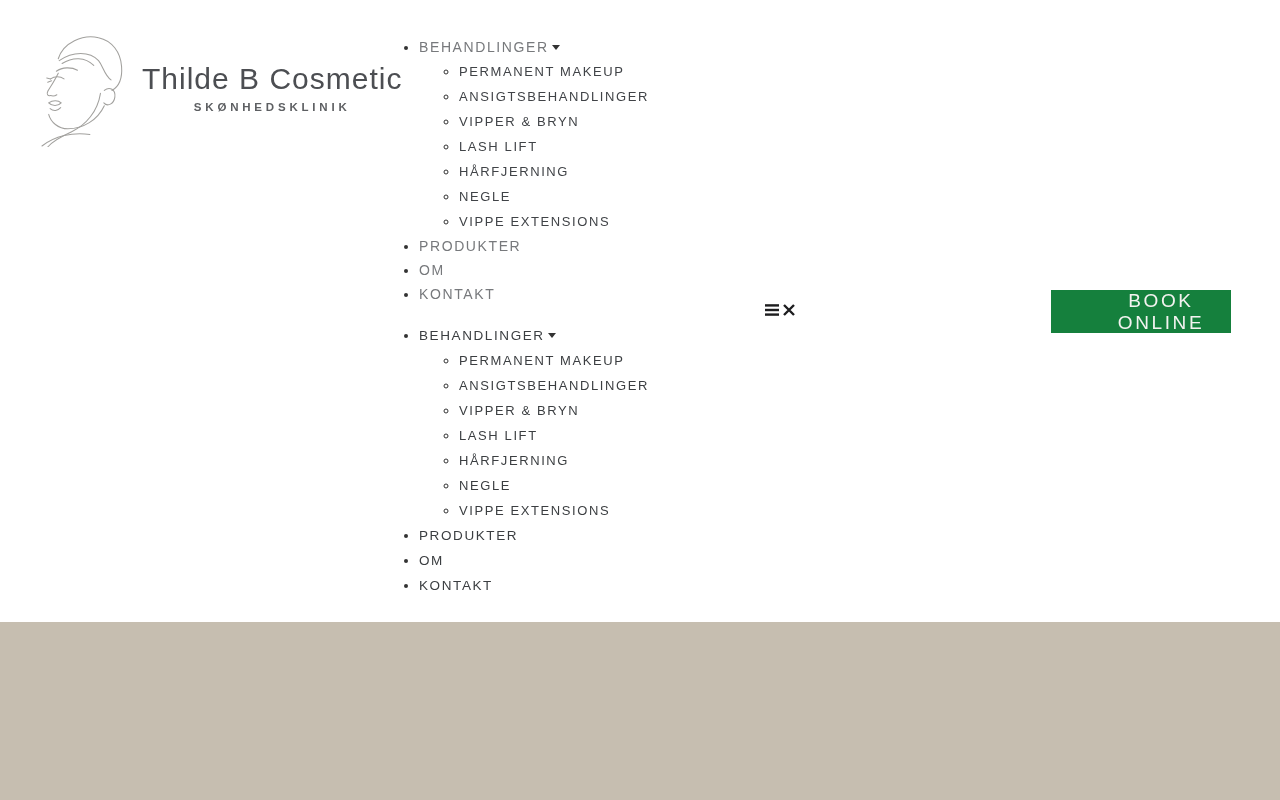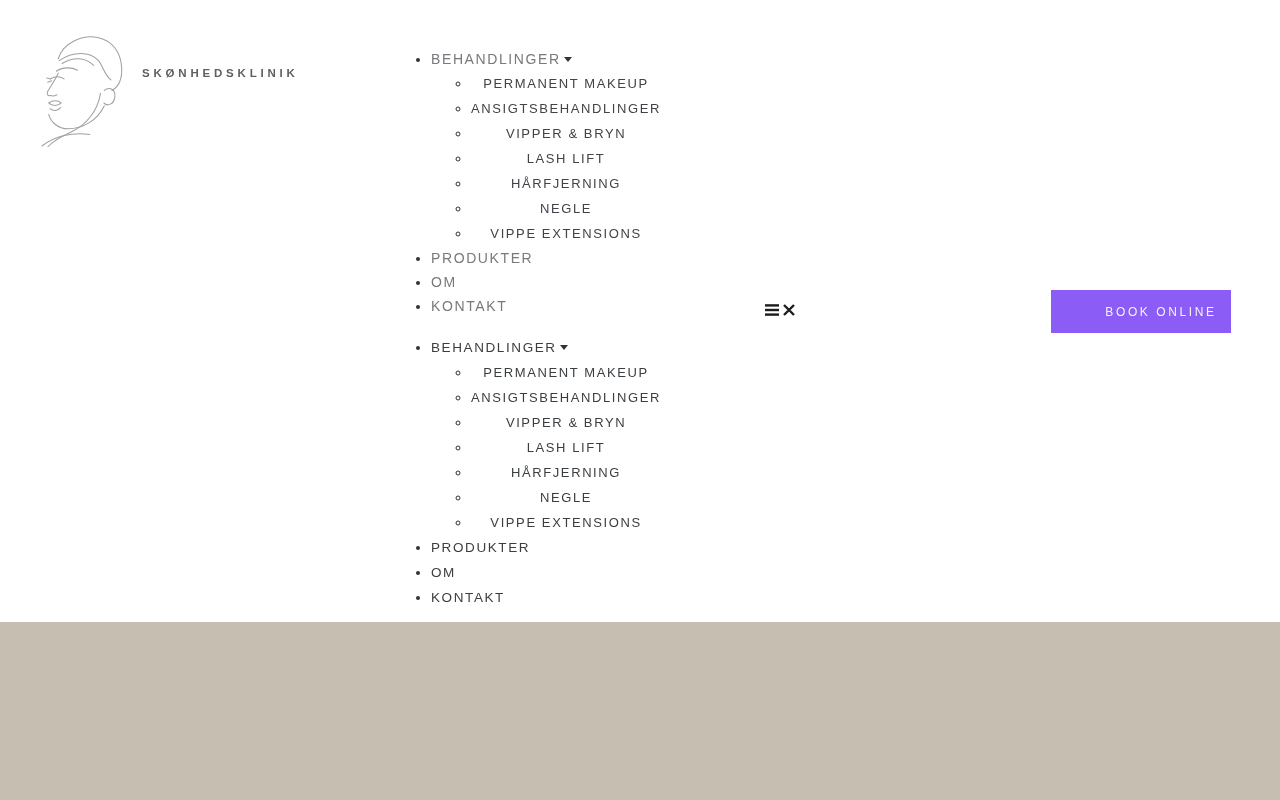--- a/index.html
+++ b/index.html
@@ -18,22 +18,22 @@
     font-size: 30px; font-weight: 200; letter-spacing: 1px;
     color: #4c4e52; line-height: 34px; white-space: nowrap;
   }
   .logo-subtitle {
     margin-top: 5px; font-size: 11.5px; letter-spacing: 3.8px;
     color: #5d5f62; font-weight: 700;
   }
 
   
   .nav-zone { position: absolute; left: 385px; top: 0; width: 640px; }
-  ul.nav-list { list-style: disc; margin: 12px; padding-left: 34px; }
-  ul.nav-list ul { list-style: circle; margin: 0; padding-left: 40px; text-align: center; }
+  ul.nav-list { list-style: disc; margin: 0; padding-left: 34px; }
+  ul.nav-list ul { list-style: circle; margin: 0; padding-left: 40px; }
   .nav-list li { line-height: 24px; color: #333333; }
   .nav-list li::marker { color: #333333; font-size: 13px; }
   .nav-link {
     text-transform: uppercase; letter-spacing: 1.6px; cursor: pointer;
     text-decoration: none;
   }
   #desktop-menu { position: absolute; left: 0; top: 35px; }
   #desktop-menu > li > .nav-link { font-size: 14px; color: #77797c; }
   #desktop-menu li li .nav-link { font-size: 13px; color: #404347; }
   #mobile-menu { position: absolute; left: 0; top: 323px; }
@@ -49,24 +49,24 @@
 
   
   .menu-toggle {
     position: absolute; left: 379px; top: 303px;
     display: flex; align-items: center; gap: 2px; cursor: pointer;
   }
 
   
   .cta-button {
     position: absolute; left: 1051px; top: 290px; width: 180px; height: 43px;
-    background: #8b5cf6; color: #f3f3f0; border: none; cursor: pointer;
+    background: #15803d; color: #f3f3f0; border: none; cursor: pointer;
     display: flex; align-items: center; justify-content: center;
     font-family: "Liberation Sans", sans-serif;
-    font-size: 12px; letter-spacing: 2.6px; text-transform: uppercase; padding-left: 40px;
+    font-size: 19px; letter-spacing: 2.6px; text-transform: uppercase; padding-left: 40px;
   }
 
   
   .hero-section {
     position: absolute; left: 0; top: 622px; width: 1280px; height: 178px;
     background: #c6beb0;
   }
 </style>
 </head>
 <body>
@@ -84,20 +84,21 @@
       <path d="M 19,45 C 15,53 11,59 8,64 C 6.5,66.8 8,69 11,68.4"></path>
       <path d="M 11,68.4 C 13.5,69.3 16,68.6 17.5,67.5"></path>
       <path d="M 9,76 C 13,73 19,73 22,76 C 19,79.5 12.5,79.8 9,76 Z"></path>
       <path d="M 10.5,82 C 14,85 18.5,84.3 21.5,81"></path>
       <path d="M 9,88 C 11,96 19,103 29,103 C 45,103 60,94 67,79"></path>
       <path d="M 67,63 C 72.5,58.5 79,62 78,70 C 77,77 70.5,80.5 66.5,76"></path>
       <path d="M 63,66 C 60,85 48,99 33,106 C 22,111 12,117 8,122"></path>
       <path d="M 2,121 C 15,111 34,106 52,109"></path>
     </svg>
     <div class="logo-text">
+      <div class="logo-title">Thilde B Cosmetic</div>
       <div class="logo-subtitle">SKØNHEDSKLINIK</div>
     </div>
   </div>
 
   <nav class="nav-zone">
     <ul id="desktop-menu" class="nav-list">
         <li><a class="nav-link">BEHANDLINGER</a><span class="caret"></span></li>
         <li style="list-style: none;">
           <ul>
             <li><a class="nav-link">PERMANENT MAKEUP</a></li>

